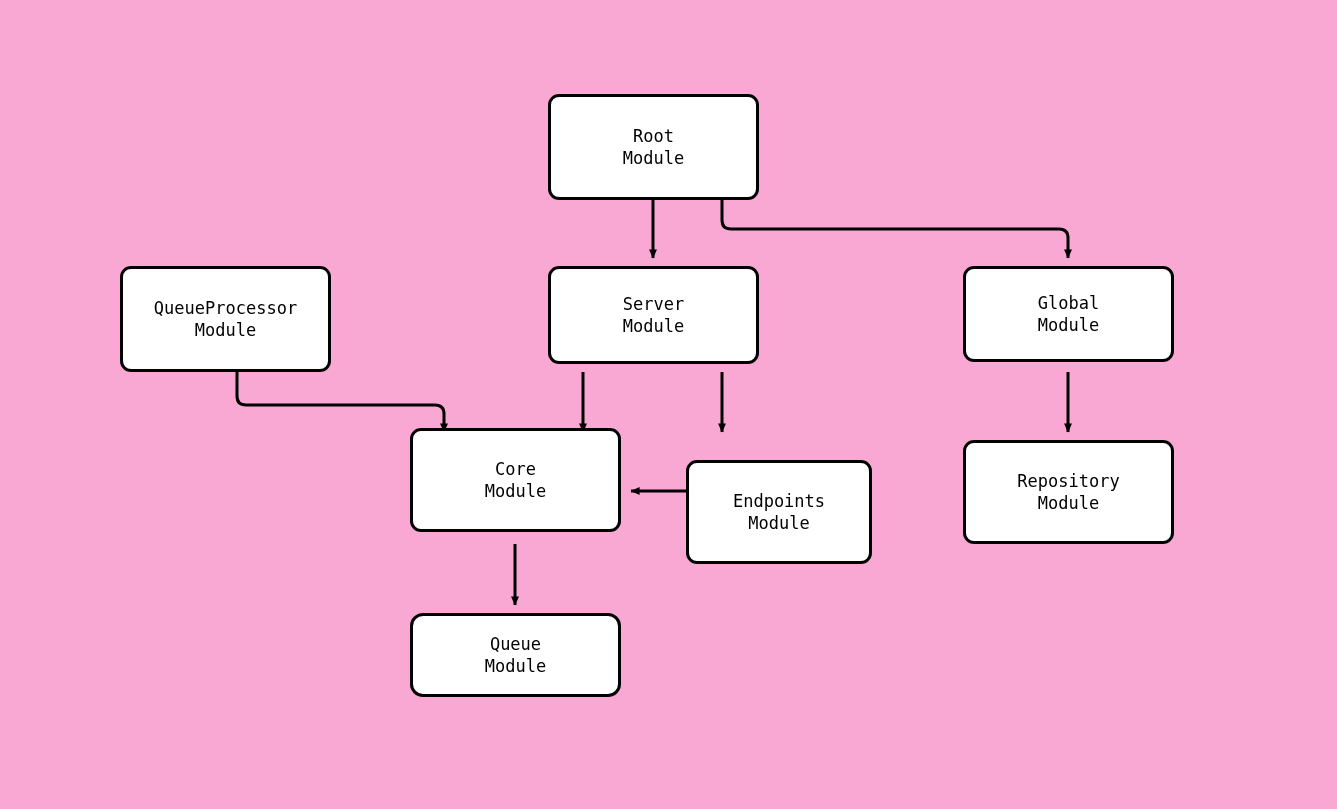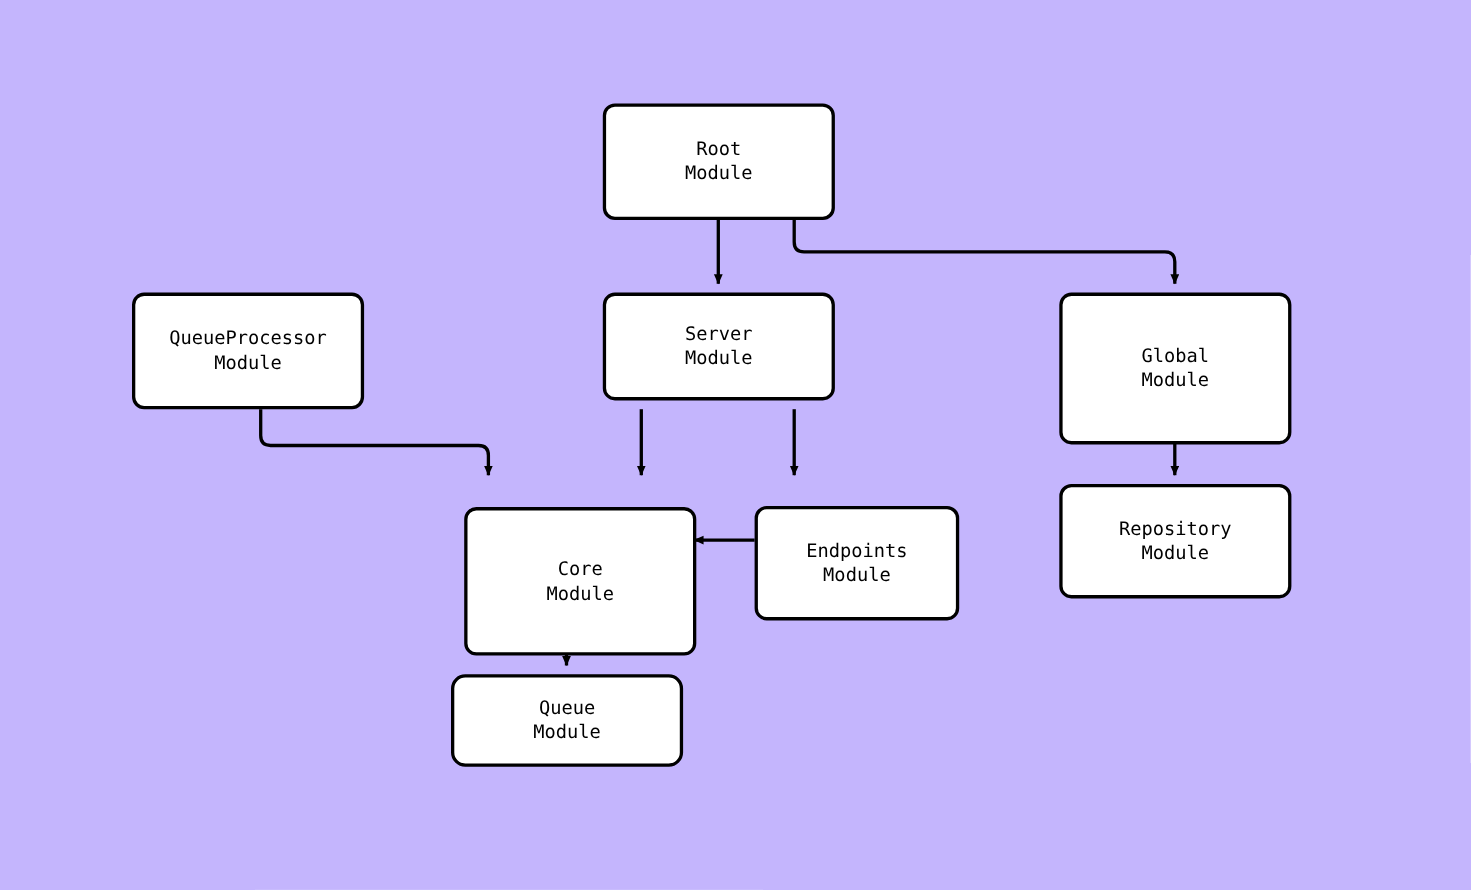--- a/index.html
+++ b/index.html
@@ -11,21 +11,21 @@
   body {
     width: 1337px;
     height: 809px;
     font-family: "DejaVu Sans Mono", "Liberation Mono", monospace;
     overflow: hidden;
   }
   #diagram-canvas {
     position: relative;
     width: 1337px;
     height: 809px;
-    background: #c4b5fd;
+    background: #f9a8d4;
   }
   #edge-layer {
     position: absolute;
     left: 0;
     top: 0;
     width: 1337px;
     height: 809px;
     pointer-events: none;
   }
   .node {
@@ -79,26 +79,26 @@
   <div class="node" style="left: 120px; top: 266px; width: 211px; height: 106px; border-color: rgb(0, 0, 0); color: rgb(0, 0, 0);">
     <span class="node-label">QueueProcessor
 Module</span>
   </div>
 
   <div class="node" style="left: 548px; top: 266px; width: 211px; height: 98px; border-color: rgb(0, 0, 0); color: rgb(0, 0, 0);">
     <span class="node-label">Server
 Module</span>
   </div>
 
-  <div class="node" style="left: 963px; top: 266px; width: 211px; height: 138px; border-color: rgb(0, 0, 0); color: rgb(0, 0, 0);">
+  <div class="node" style="left: 963px; top: 266px; width: 211px; height: 96px; border-color: rgb(0, 0, 0); color: rgb(0, 0, 0);">
     <span class="node-label">Global
 Module</span>
   </div>
 
-  <div class="node" style="left: 410px; top: 461px; width: 211px; height: 135px; border-color: rgb(0, 0, 0); color: rgb(0, 0, 0); margin-left: 12px;">
+  <div class="node" style="left: 410px; top: 428px; width: 211px; height: 104px; border-color: rgb(0, 0, 0); color: rgb(0, 0, 0);">
     <span class="node-label">Core
 Module</span>
   </div>
 
   <div class="node" style="left: 686px; top: 460px; width: 186px; height: 104px; border-color: rgb(0, 0, 0); color: rgb(0, 0, 0);">
     <span class="node-label">Endpoints
 Module</span>
   </div>
 
   <div class="node" style="left: 963px; top: 440px; width: 211px; height: 104px; border-color: rgb(0, 0, 0); color: rgb(0, 0, 0);">

